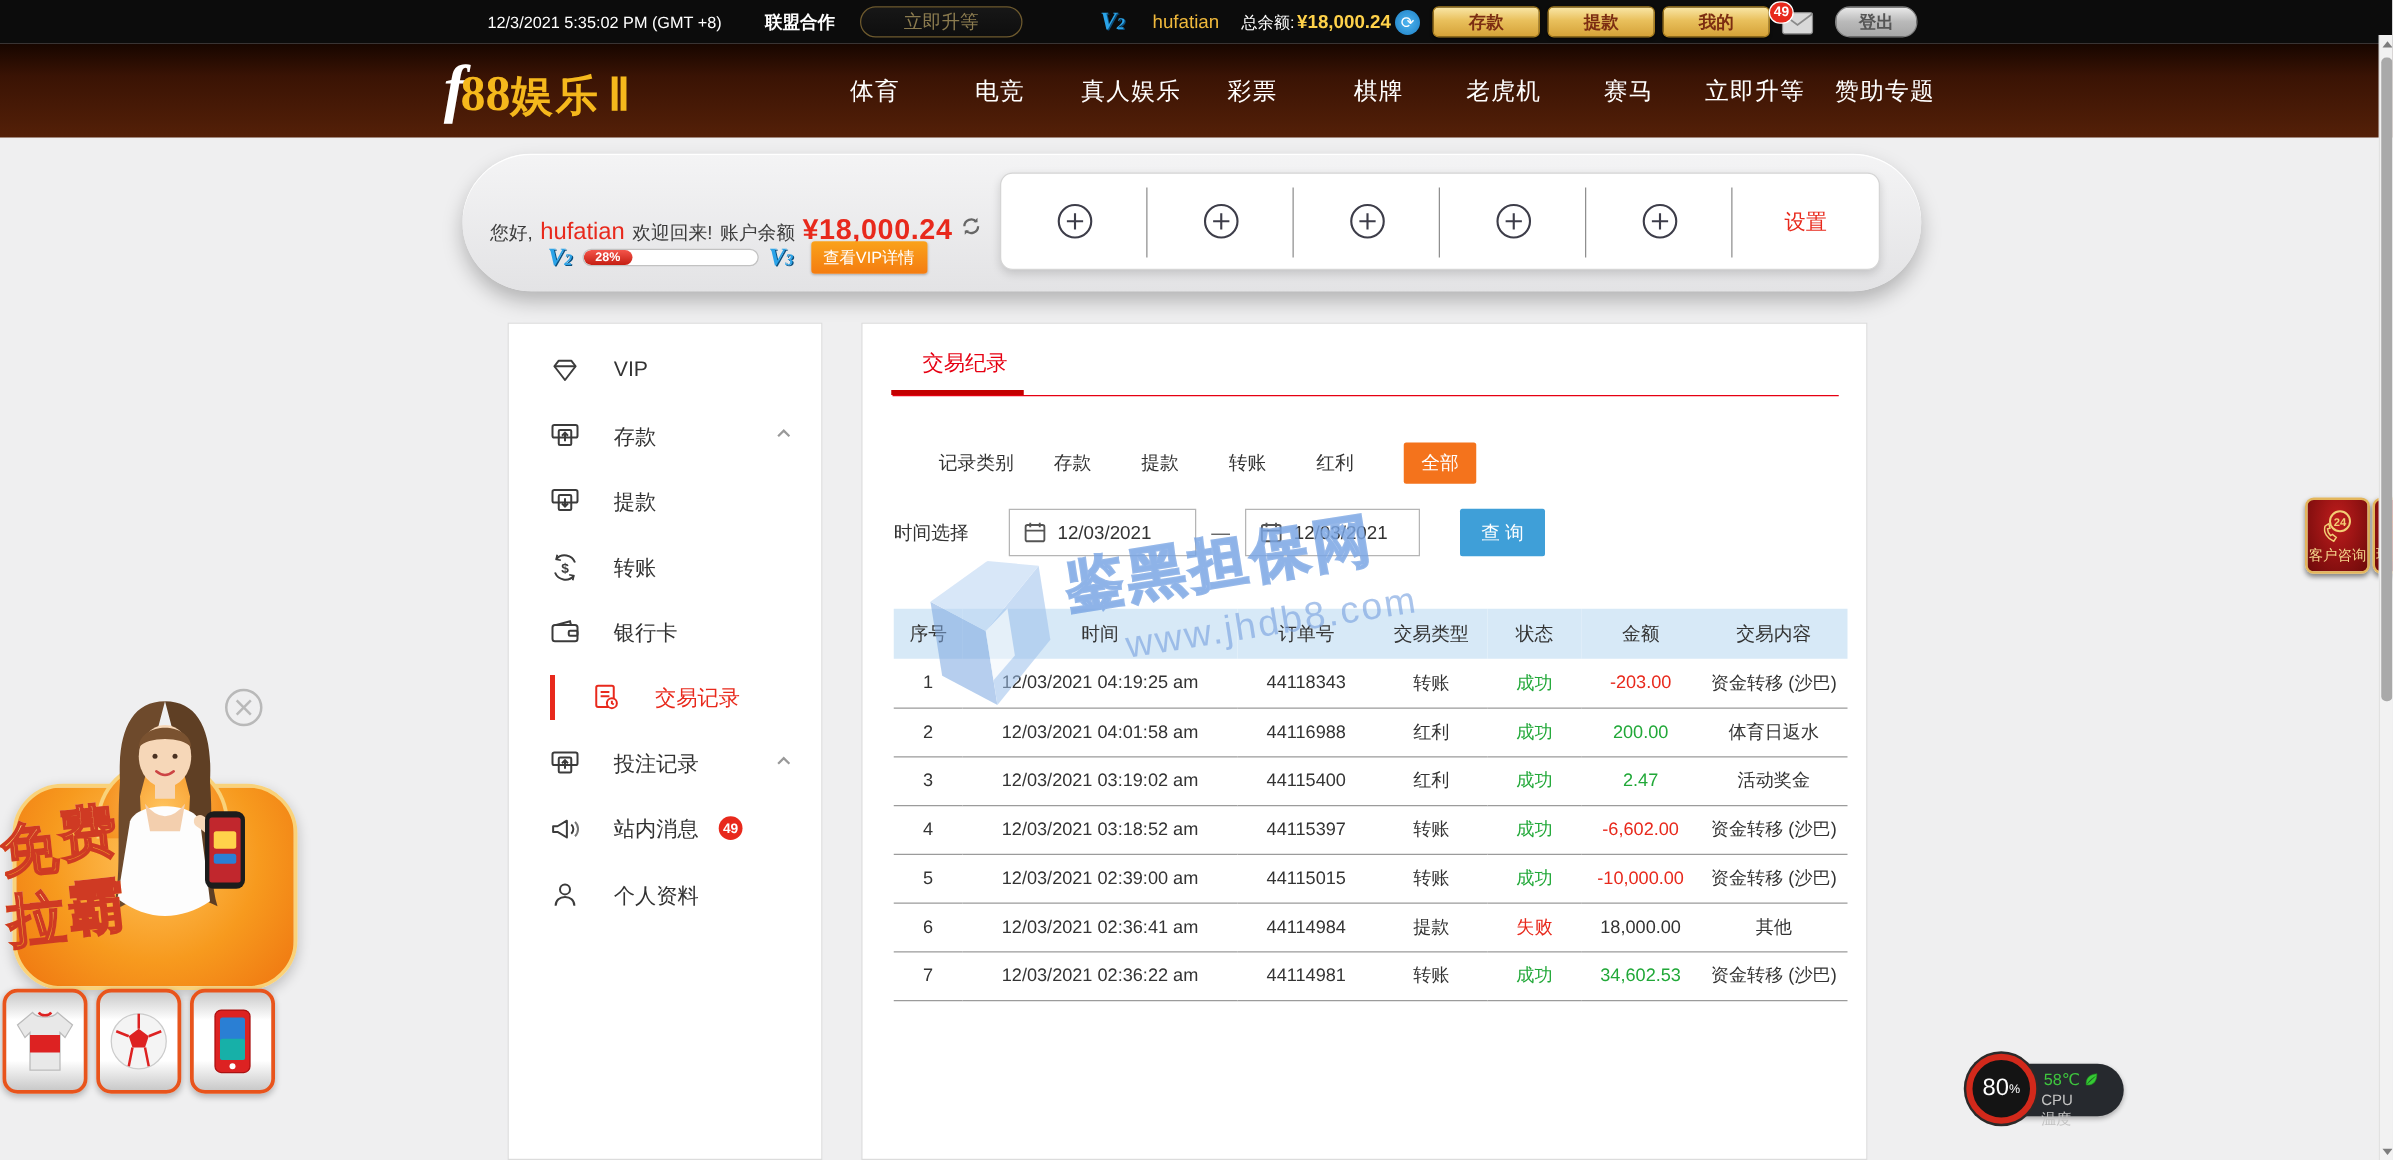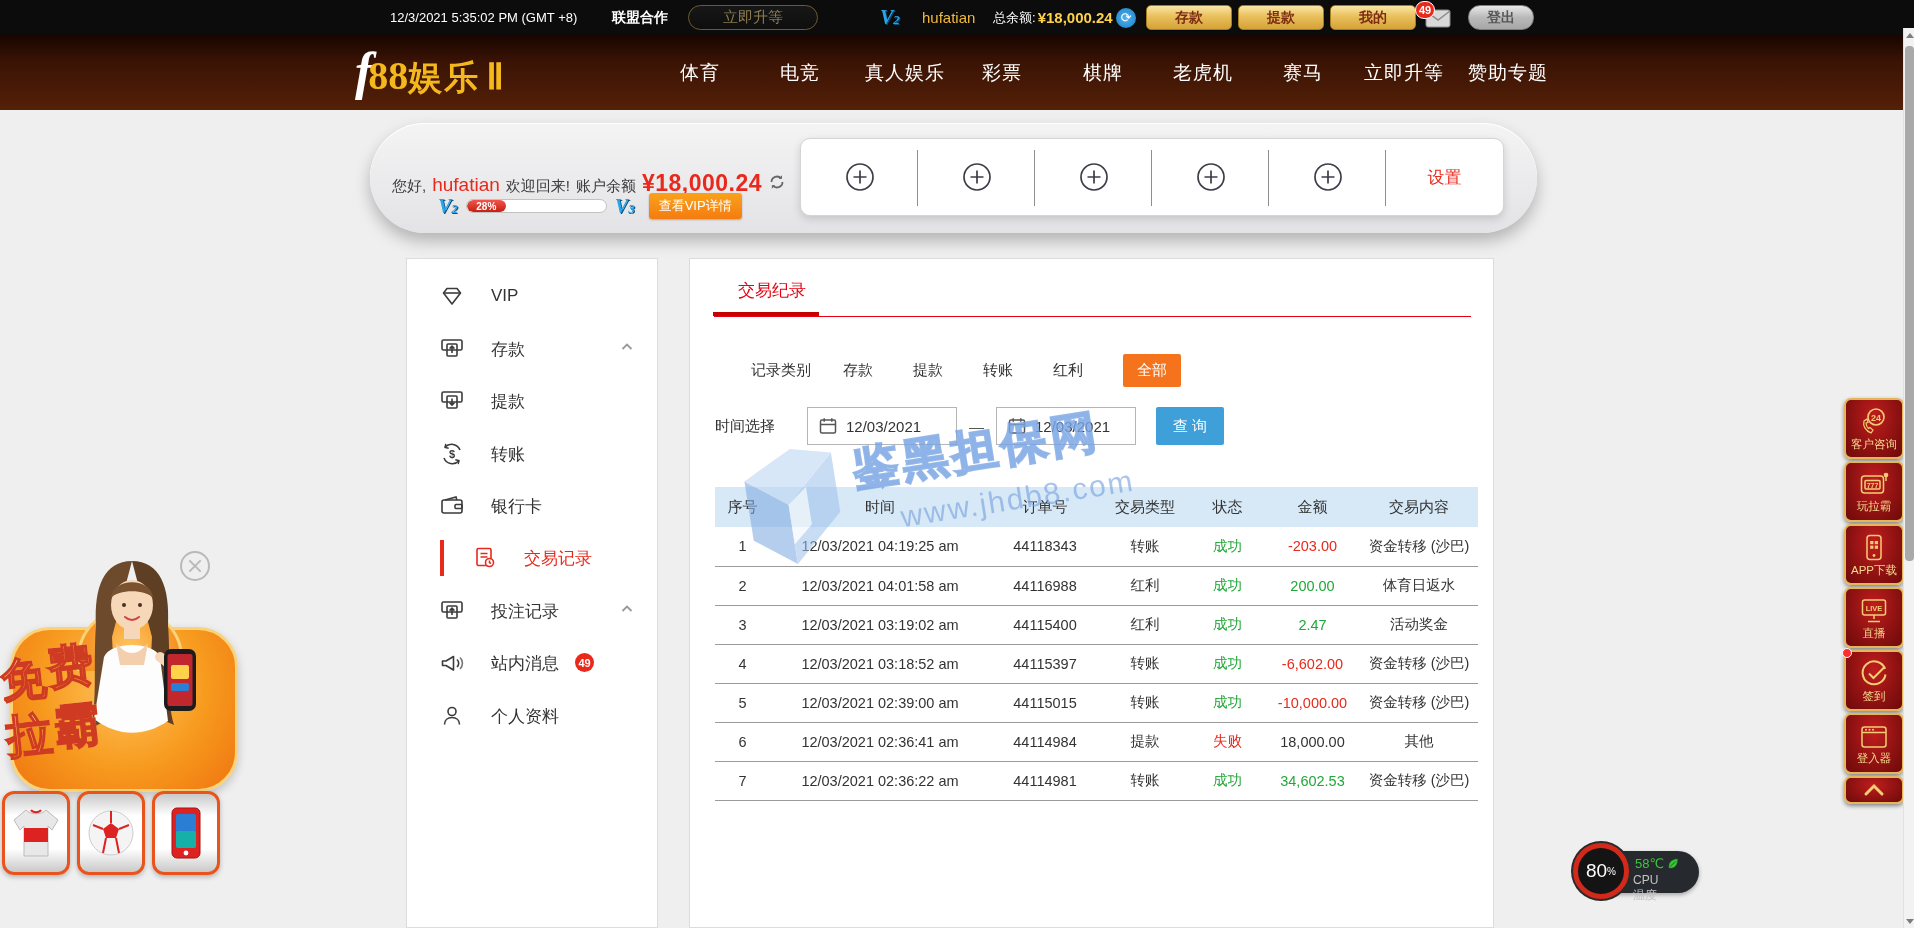--- a/index.html
+++ b/index.html
@@ -74,36 +74,36 @@
   .tab-underline-full { position:absolute; left:24px; top:57px; width:757px; height:1px; background:#e60012; }
   .filter-row { position:absolute; left:25px; top:96px; height:30px; display:flex; align-items:center; font-size:15px; color:#333; }
   .filter-label { width:92px;margin-left:36px; }
   .filter-opt { margin-right:40px; cursor:pointer; }
   .filter-opt.selected { margin-right:0; background:#f4731c; color:#fff; padding:7px 14px; border-radius:2px; }
   .time-row { position:absolute; left:25px; top:148px; height:38px; display:flex; align-items:center; font-size:15px; color:#333; }
   .time-label { width:92px; }
   .date-box { width:150px; height:38px; border:1px solid #b5b5b5; background:#fff; display:flex; align-items:center; gap:8px; padding:0 10px; cursor:pointer; }
   .date-box.small { width:140px; }
   .date-dash { margin:0 12px; color:#555; }
-  .query-btn { width:68px; height:38px; margin-left:20px; background:#3f9fd8; color:#fff; font-size:15px; display:flex; align-items:center; justify-content:center; cursor:pointer; border-radius:2px; }
+  .query-btn { width:68px; height:38px; margin-left:32px; background:#3f9fd8; color:#fff; font-size:15px; display:flex; align-items:center; justify-content:center; cursor:pointer; border-radius:2px; }
 
   table.tx { position:absolute; left:25px; top:228px; width:763px; border-collapse:collapse; table-layout:fixed; font-size:14.5px; color:#333; }
   table.tx th { height:40px; background:#d7e9f7; font-weight:normal; font-size:15px; }
   table.tx td { height:39px; text-align:center; border-bottom:1px solid #9b9b9b; }
   td.g { color:#21a838; } td.r { color:#e8291c; } td.k { color:#333; }
   .c0{width:55px}.c1{width:220px}.c2{width:110px}.c3{width:90px}.c4{width:75px}.c5{width:95px}.c6{width:118px}
 
   
   .watermark { position:absolute; left:742px; top:420px; width:470px; transform:rotate(-9deg); pointer-events:none; z-index:6; display:flex; align-items:flex-start; }
   .wm-text { margin-left:14px; }
   .wm-title { font-size:46px; font-weight:bold; letter-spacing:4px; color:rgba(170,200,240,.38); -webkit-text-stroke:2px rgba(115,160,225,.75); }
   .wm-url { font-size:30px; color:rgba(125,165,225,.65); margin-top:6px; margin-left:40px; letter-spacing:2px; }
 
   
-  .float-stack { position:absolute; left:1844px; top:398px; width:60px; display:flex; flex-direction:column; gap:2px; z-index:20; }
+  .float-stack { position:absolute; left:1844px; top:398px; width:60px; display:flex; flex-direction:row; gap:2px; z-index:20; }
   .fab { position:relative; height:61px; border-radius:7px; border:2px solid #e3b65c; background:radial-gradient(ellipse at 50% 30%, #c01d1d 0%, #8d1111 60%, #6d0a0a 100%); box-shadow:0 2px 4px rgba(0,0,0,.45); display:flex; flex-direction:column; align-items:center; justify-content:center; color:#f6d88d; font-size:12px; cursor:pointer; gap:1px; }
   .fab .fab-label { line-height:13px; white-space:nowrap; transform:scale(.96); }
   .fab-collapse { height:28px; flex-direction:row; }
   .fab-dot { position:absolute; left:-4px; top:-4px; width:10px; height:10px; border-radius:50%; background:#ff2d2d; border:1px solid #fff; }
 
   
   .cpu { position:absolute; left:1573px; top:843px; z-index:18; }
   .cpu-pill { position:absolute; left:20px; top:8px; width:106px; height:42px; background:#26292e; border-radius:22px; box-shadow:0 2px 4px rgba(0,0,0,.3); }
   .cpu-circle { position:absolute; left:0; top:0; width:56px; height:56px; border-radius:50%; background:#141414; border:5px solid #d2291b; display:flex; align-items:center; justify-content:center; color:#fff; box-shadow:0 0 0 2px #2a2a2a; }
   .cpu-circle b { font-size:19px; font-weight:normal; }

